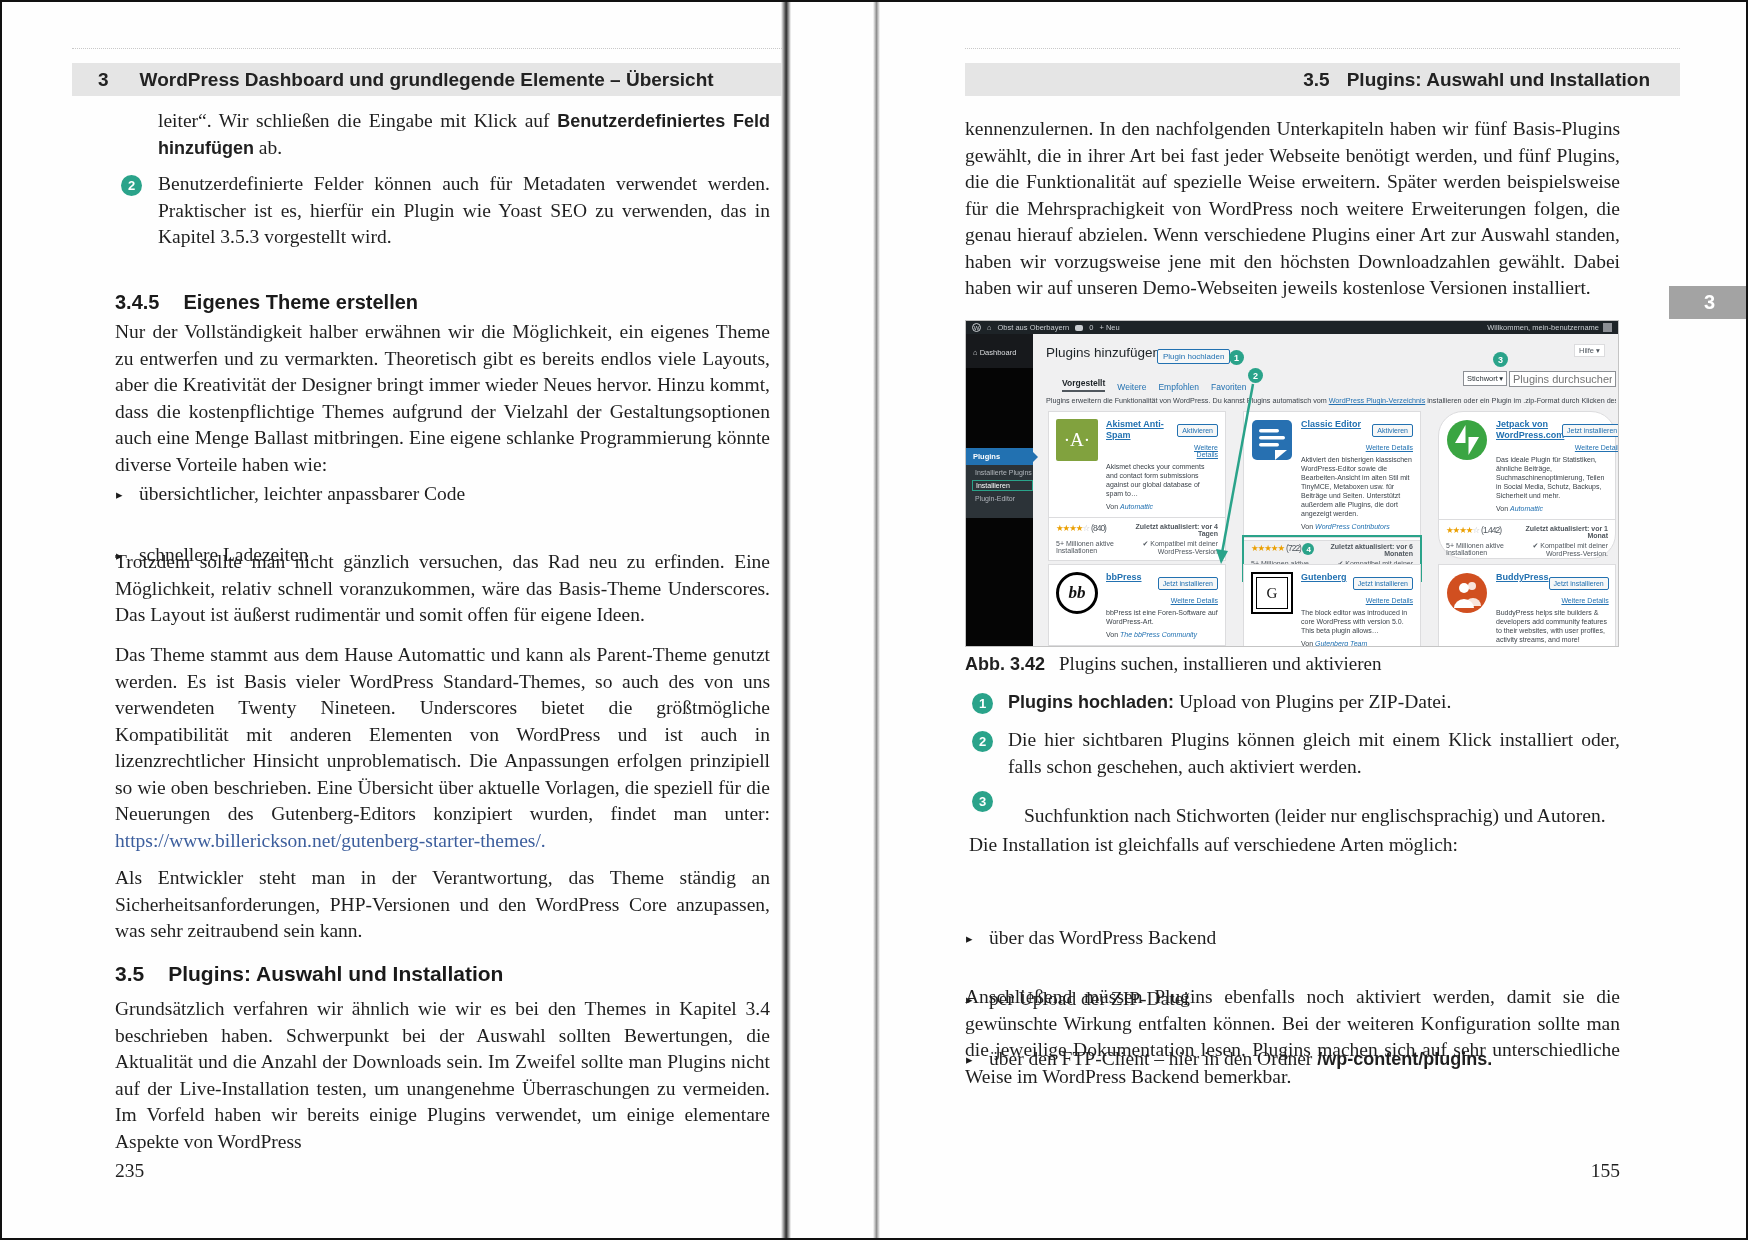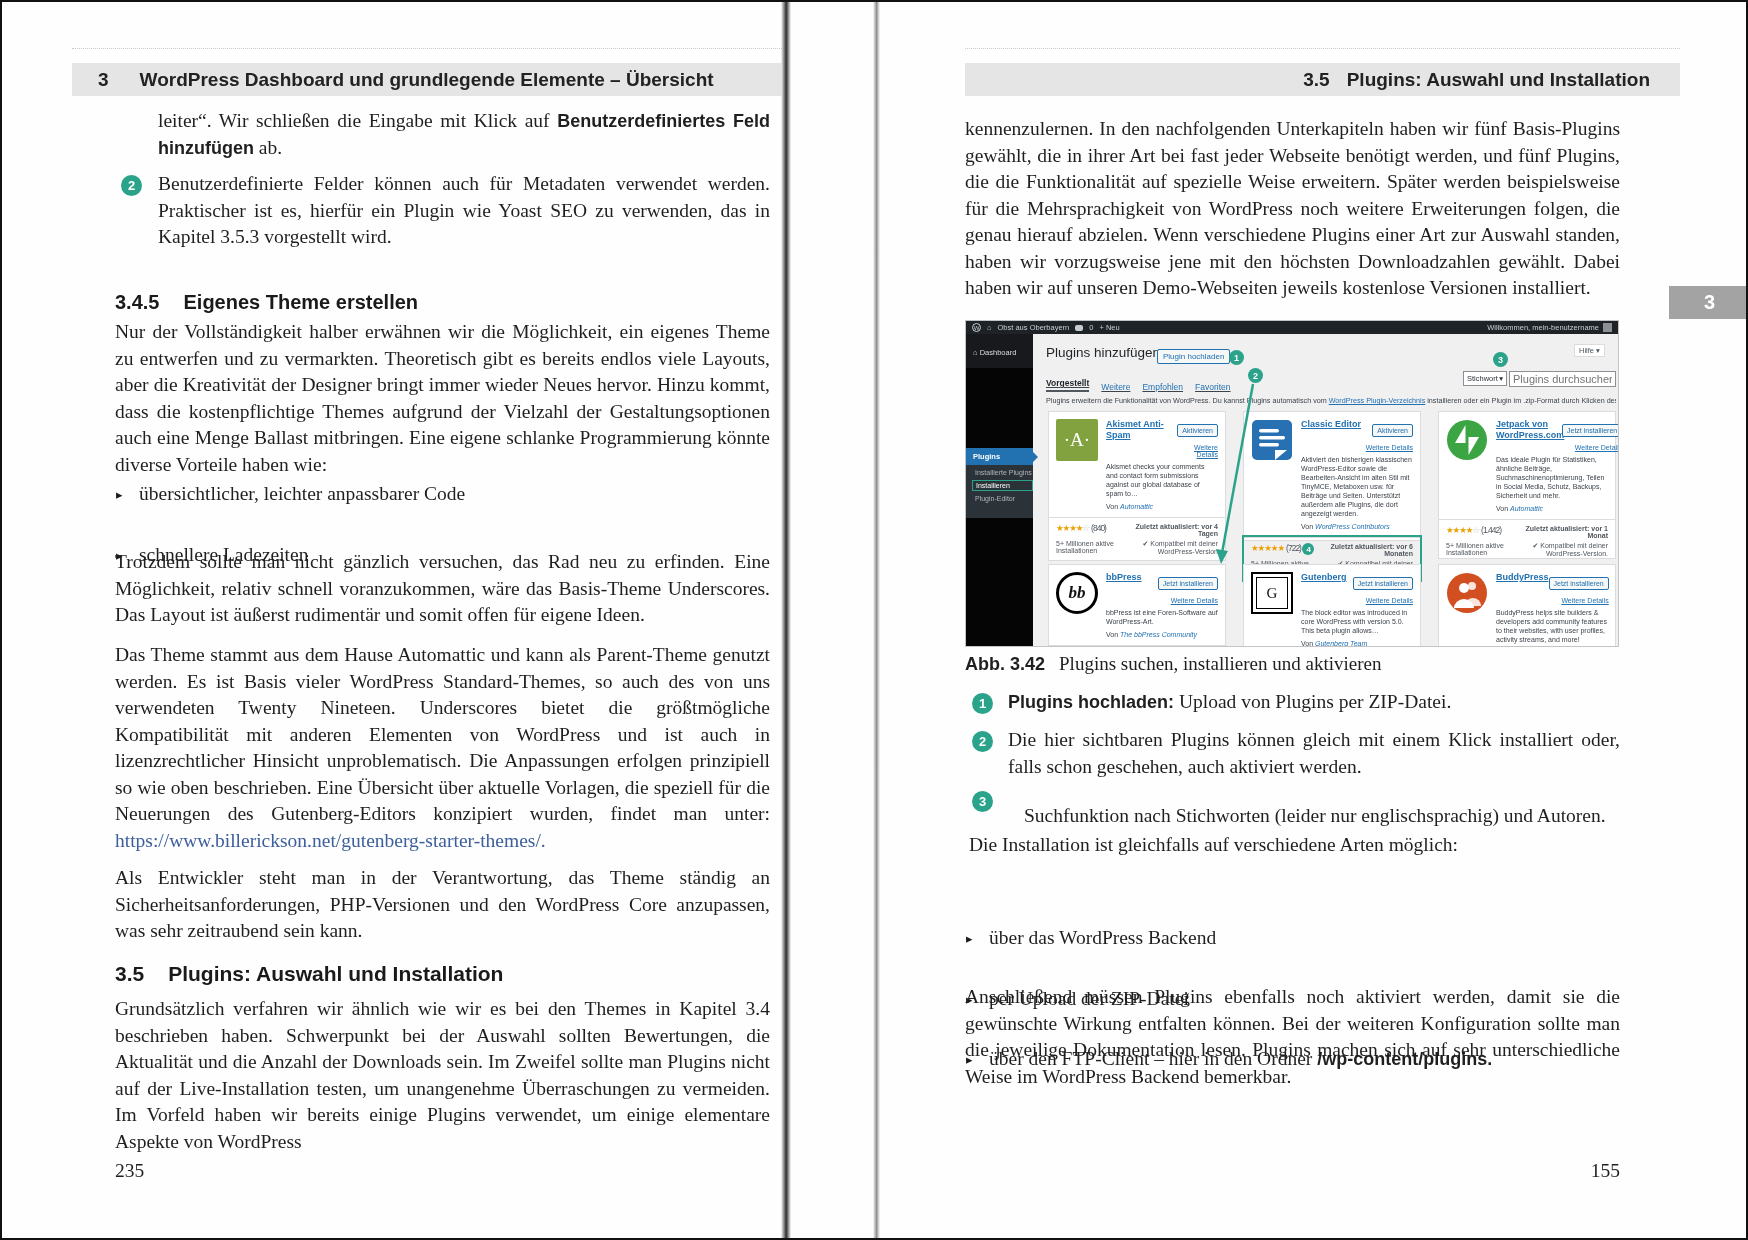--- a/index.html
+++ b/index.html
@@ -71,30 +71,30 @@
      font-size:9px;display:flex;align-items:center;justify-content:center;font-family:"Liberation Sans",sans-serif;}
   .figbadge.sm{width:12px;height:12px;font-size:8px;display:inline-flex;vertical-align:middle;}
   #fig-badge1{left:263px;top:29px;} #fig-badge2{left:282px;top:47px;z-index:5;}
   #fig-badge3{left:527px;top:31px;} 
   #fig-help{left:608px;top:23px;font-size:7.5px;color:#50575e;background:#fff;border:1px solid #dcdcde;padding:1px 4px;}
   #fig-filter{left:497px;top:50px;width:44px;height:15px;background:#fff;border:1px solid #8c8f94;
      font-size:7.5px;color:#2c3338;display:flex;align-items:center;justify-content:space-between;
      padding:0 3px;box-sizing:border-box;}
   #fig-search{left:543px;top:50px;width:107px;height:16px;background:#fff;border:1px solid #8c8f94;
      font-size:11px;padding:0 3px;box-sizing:border-box;font-family:"Liberation Sans",sans-serif;text-align:right;}
-  #fig-tabs{left:80px;top:57px;display:flex;gap:12px;font-size:8.5px;align-items:flex-end;text-decoration:underline;}
+  #fig-tabs{left:96px;top:57px;display:flex;gap:12px;font-size:8.5px;align-items:flex-end;}
   #fig-tabs .tab{color:#2271b1;} 
   #fig-tabs .tab.active{color:#1d2327;font-weight:bold;border-bottom:2px solid #50575e;padding-bottom:2px;}
   #fig-intro{left:80px;top:75px;width:570px;font-size:7.2px;color:#3c434a;white-space:nowrap;overflow:hidden;}
   .wplink{color:#2271b1;text-decoration:underline;}
 
   #fig-cards{left:82px;top:90px;width:570px;height:237px;}
   .card{position:absolute;width:178px;background:#fff;border:1px solid #dcdcde;box-sizing:border-box;
      display:flex;flex-direction:column;}
-  #card0{left:0;top:0;height:150px;} #card1{left:195px;top:0;height:130px;} #card2{left:390px;top:0;height:148px;}
+  #card0{left:0;top:0;height:150px;} #card1{left:195px;top:0;height:130px;} #card2{left:390px;top:0;height:148px;border-radius:25px;}
   #card3{left:0;top:153px;} #card4{left:195px;top:153px;} #card5{left:390px;top:153px;}
   .card-body{position:relative;padding:7px;flex:1;}
   .cicon{position:absolute;left:7px;top:7px;width:42px;height:42px;}
   .card-main{margin-left:50px;}
   .chead{display:flex;justify-content:space-between;align-items:flex-start;}
   .ctitle{font-size:9px;font-weight:bold;color:#2271b1;line-height:10.5px;max-width:66px;}
   .cact{text-align:right;}
   .cbtn{font-size:7px;color:#2271b1;background:#f6f7f7;border:1px solid #2271b1;border-radius:2px;
      padding:2px 4px;white-space:nowrap;display:inline-block;}
   .cdetails{display:block;font-size:7px;color:#2271b1;margin-top:7px;}

